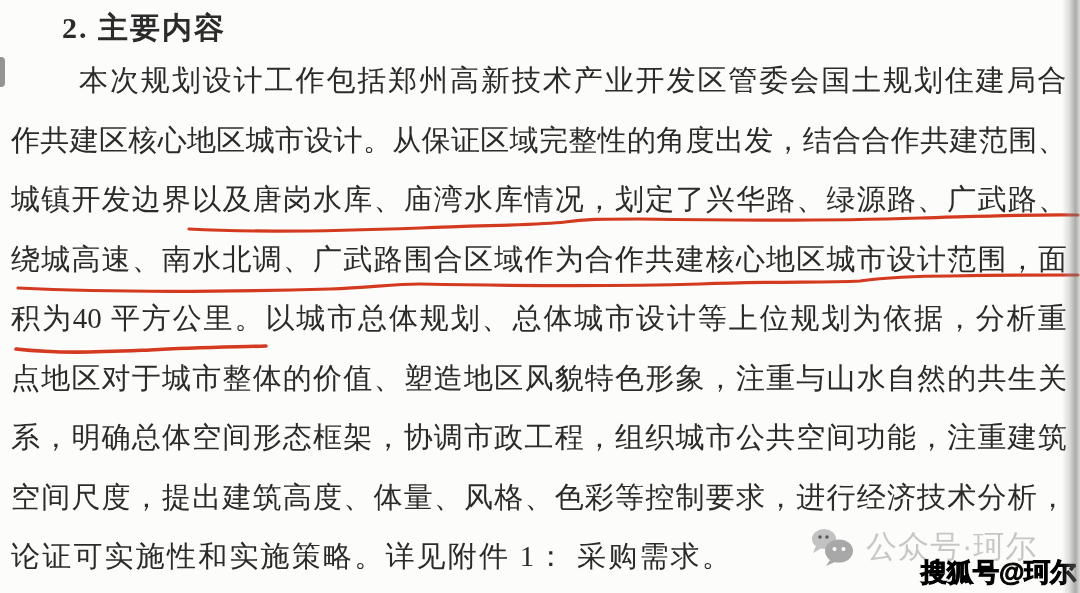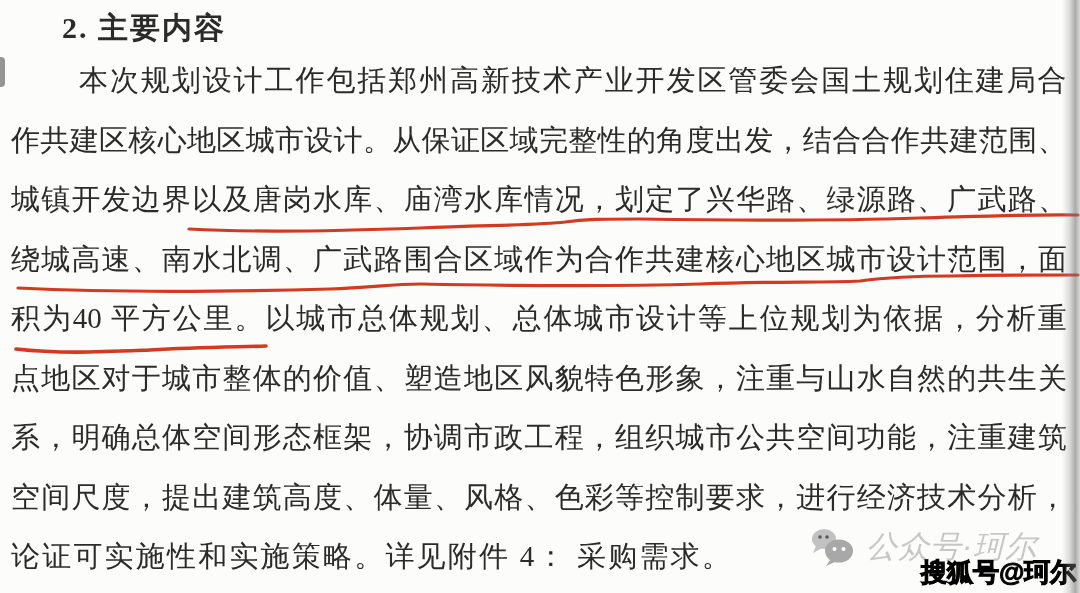--- a/index.html
+++ b/index.html
@@ -37,21 +37,20 @@
     background:linear-gradient(to right,
       rgba(160,160,160,0) 0%,
       rgba(150,150,150,.30) 40%,
       rgba(105,105,105,.55) 75%,
       rgba(165,165,165,.40) 100%);
   }
   .wechat-wm{
     position:absolute;left:810px;top:526px;
     display:flex;align-items:center;gap:10px;
     font-family:"Liberation Sans","DejaVu Sans",sans-serif;
-    font-style:italic;
   }
   .wechat-label{
     font-size:31px;color:#c7c7c7;letter-spacing:1px;white-space:nowrap;
   }
   .sohu-wm{
     position:absolute;left:921px;top:555px;
     font-family:"Liberation Sans","DejaVu Sans",sans-serif;
     font-size:26px;font-weight:900;color:#050505;
     -webkit-text-stroke:1px #000;
     letter-spacing:0px;white-space:nowrap;
@@ -353,21 +352,21 @@
         <span>进</span>
         <span>行</span>
         <span>经</span>
         <span>济</span>
         <span>技</span>
         <span>术</span>
         <span>分</span>
         <span>析</span>
         <span>，</span>
       </div>
-    <div class="line plain">论证可实施性和实施策略。详见附件 4： 采购需求。</div>
+    <div class="line plain">论证可实施性和实施策略。详见附件 1： 采购需求。</div>
   </div>
 
   <svg class="underlines" viewBox="0 0 1080 593" xmlns="http://www.w3.org/2000/svg">
     <path d="M189 229 C260 233 340 231 420 228 C500 225 540 225 565 222 C585 219 600 219 640 219 C760 221 860 220 920 218 C990 216 1040 214 1078 215" fill="none" stroke-width="3.2" stroke-linecap="round" stroke="#d43a20"></path>
     <path d="M18 288 C120 293 220 292 330 289 C370 288 390 284 420 284 C520 286 600 287 700 284 C780 281 820 283 860 281 C890 277 910 276 950 276 C1010 275 1050 275 1078 275" fill="none" stroke-width="3.2" stroke-linecap="round" stroke="#d43a20"></path>
     <path d="M16 349 C60 354 100 352 150 350 C200 347 240 347 266 346" fill="none" stroke-width="3.6" stroke-linecap="round" stroke="#d43a20"></path>
   </svg>
 
   <div class="wechat-wm">
     <svg width="46" height="40" viewBox="0 0 46 40" xmlns="http://www.w3.org/2000/svg">

